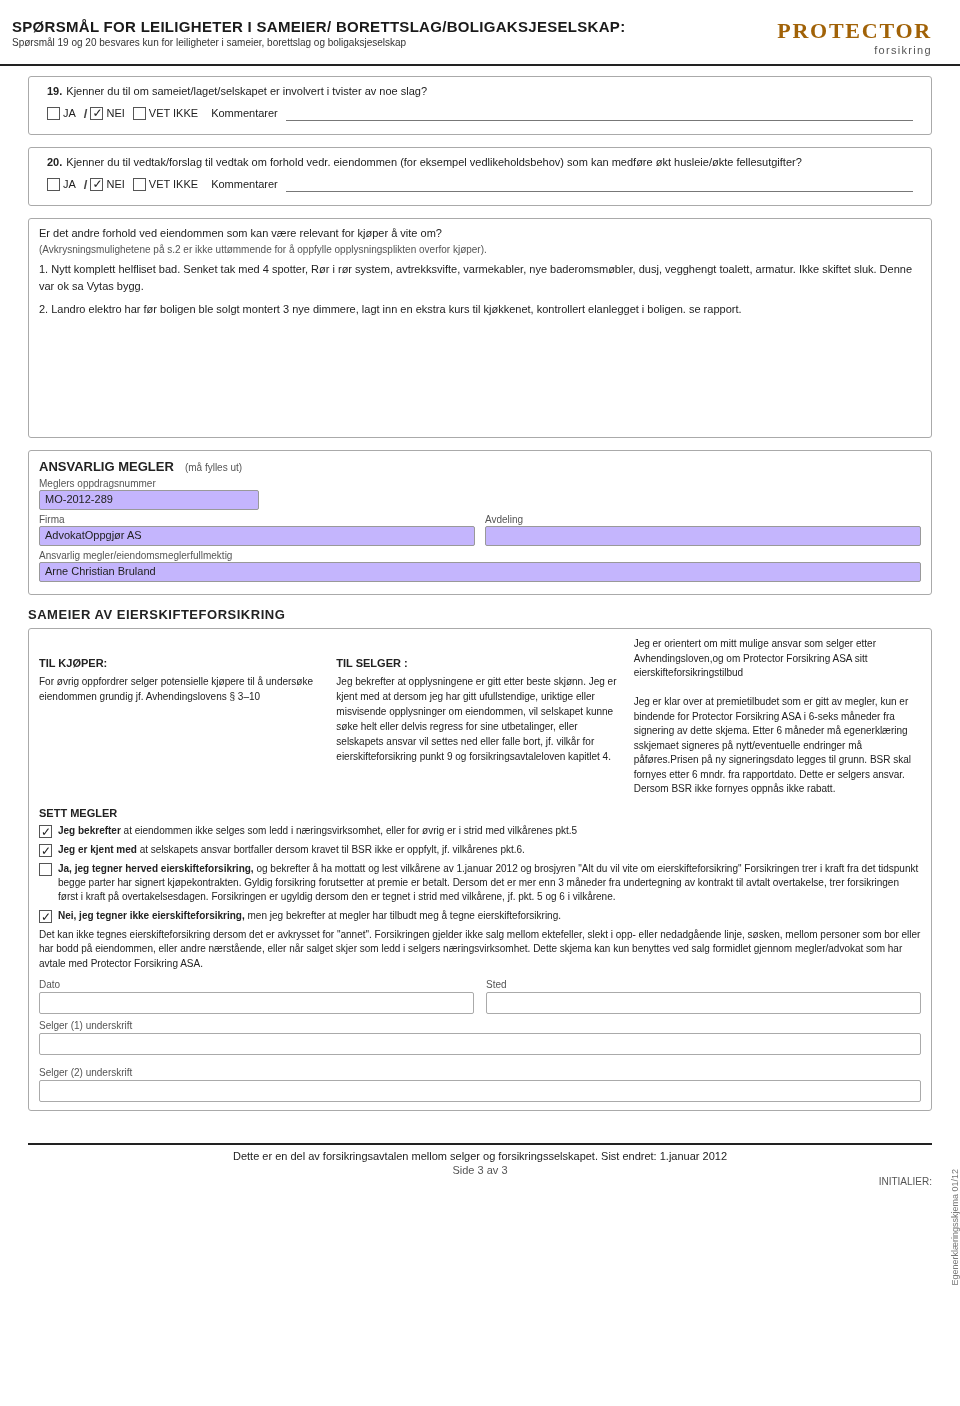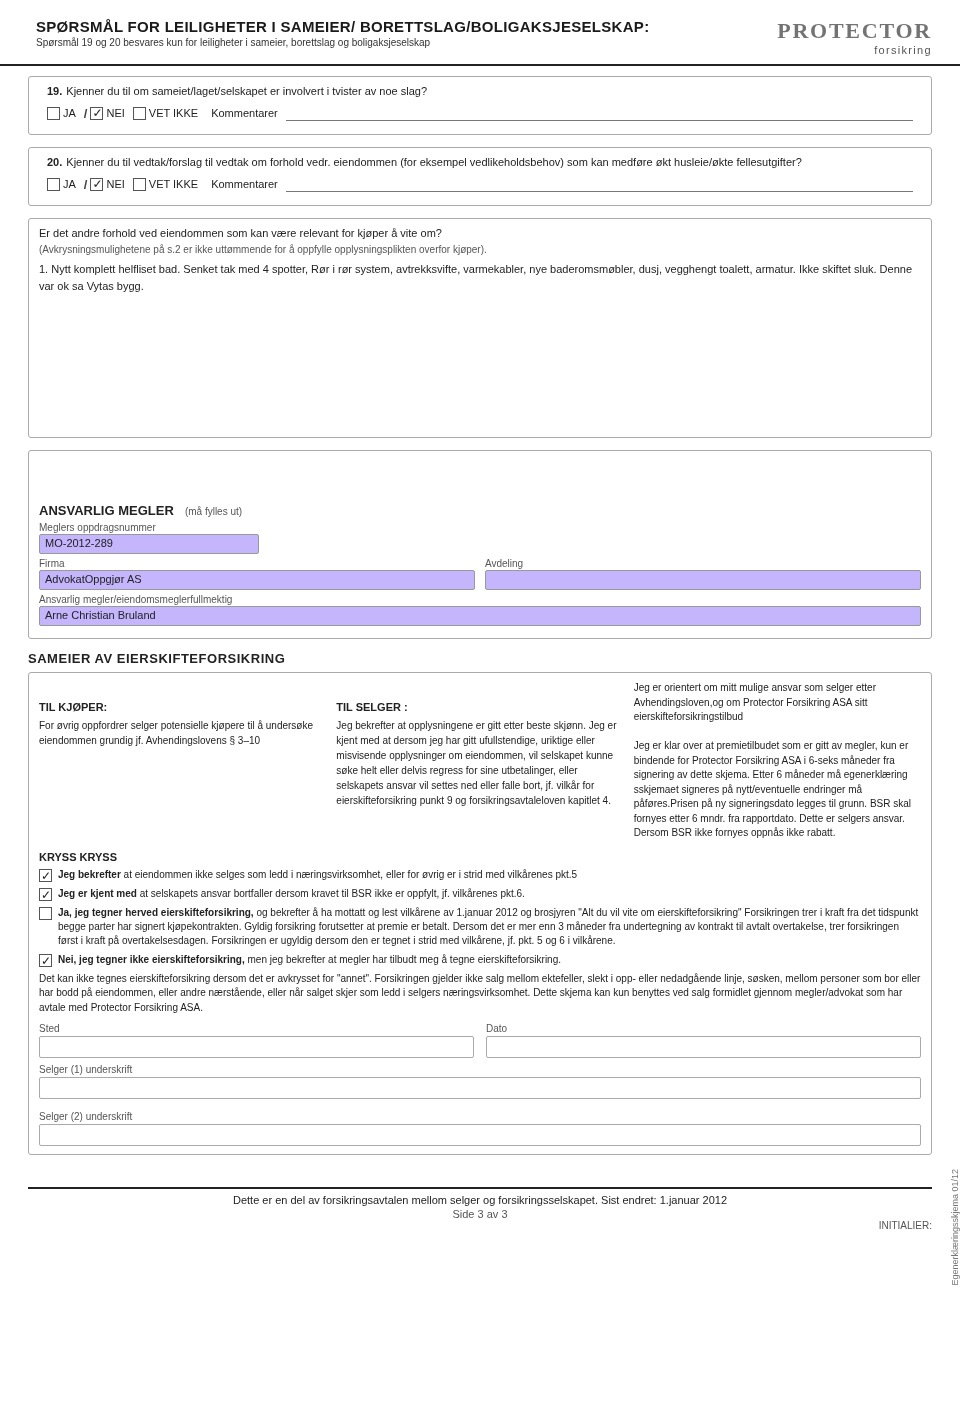--- a/index.html
+++ b/index.html
@@ -16,21 +16,21 @@
       min-height: 1406px;
       background: #fff;
       padding: 0;
       position: relative;
     }
     
     .header {
       display: flex;
       justify-content: space-between;
       align-items: flex-start;
-      padding: 18px 28px 8px 36px;
+      padding: 18px 28px 8px 12px;
       border-bottom: 2px solid #222;
       margin-bottom: 10px;
     }
     .header-title-block {}
     .header-main-title {
       font-size: 15px;
       font-weight: bold;
       color: #1a1a1a;
       letter-spacing: 0.02em;
     }
@@ -39,21 +39,21 @@
       color: #333;
       margin-top: 2px;
     }
     .logo-block {
       text-align: right;
     }
     .logo-protector {
       font-size: 22px;
       font-weight: bold;
       letter-spacing: 0.08em;
-      color: #737373;
+      color: #a16207;
       font-family: Georgia, serif;
     }
     .logo-forsikring {
       font-size: 11px;
       color: #555;
       letter-spacing: 0.12em;
       text-align: right;
     }
     
     .main-content {
@@ -369,25 +369,26 @@
         <span class="kommentar-label">Kommentarer</span>
         <input class="kommentar-field" type="text" value="" style="">
       </div>
     </div>
 
     <div class="free-text-box">
       <div class="free-text-header">Er det andre forhold ved eiendommen som kan være relevant for kjøper å vite om?</div>
       <div class="free-text-sub">(Avkrysningsmulighetene på s.2 er ikke uttømmende for å oppfylle opplysningsplikten overfor kjøper).</div>
       <div class="free-text-content">
         <div style="margin-bottom:6px;">1. Nytt komplett helfliset bad. Senket tak med 4 spotter, Rør i rør system, avtrekksvifte, varmekabler, nye baderomsmøbler, dusj, vegghengt toalett, armatur. Ikke skiftet sluk. Denne var ok sa Vytas bygg.</div>
+        <div>2. Landro elektro har før boligen ble solgt montert 3 nye dimmere, lagt inn en ekstra kurs til kjøkkenet, kontrollert elanlegget i boligen. se rapport.</div>
       </div>
     </div>
 
     <div class="megler-section">
-      <div style="margin-bottom:4px;margin-top:44px;">
+      <div style="margin-bottom:4px;">
         <span class="megler-title">ANSVARLIG MEGLER</span>
         <span style="font-size:10px;color:#555;margin-left:8px;">(må fylles ut)</span>
       </div>
       <div class="megler-field-label">Meglers oppdragsnummer</div>
       <div class="megler-field-row">
         <div class="megler-field-group" style="flex:0 0 220px;">
           <div class="megler-field-value">MO-2012-289</div>
         </div>
       </div>
       <div class="megler-field-row">
@@ -424,21 +425,21 @@
           </div>
 
           <div class="tegning-col">
             <div class="tegning-col-text" style="white-space:pre-line;font-size:10px;line-height:1.45;">Jeg er orientert om mitt mulige ansvar som selger etter Avhendingsloven,og om Protector Forsikring ASA sitt eierskifteforsikringstilbud
 
 Jeg er klar over at premietilbudet som er gitt av megler, kun er bindende for Protector Forsikring ASA i 6-seks måneder fra signering av dette skjema. Etter 6 måneder må egenerklæring sskjemaet signeres på nytt/eventuelle endringer må påføres.Prisen på ny signeringsdato legges til grunn. BSR skal fornyes etter 6 mndr. fra rapportdato. Dette er selgers ansvar. Dersom BSR ikke fornyes oppnås ikke rabatt.</div>
           </div>
         </div>
 
         <div class="sett-kryss-section">
-          <div class="sett-kryss-title">KRYSS KRYSS</div>
+          <div class="sett-kryss-title">SETT MEGLER</div>
 
           <div class="kryss-row">
             <span class="kryss-checkbox checked"></span>
             <span><strong>Jeg bekrefter</strong> at eiendommen ikke selges som ledd i næringsvirksomhet, eller for øvrig er i strid med vilkårenes pkt.5</span>
           </div>
 
           <div class="kryss-row">
             <span class="kryss-checkbox checked"></span>
             <span><strong>Jeg er kjent med</strong> at selskapets ansvar bortfaller dersom kravet til BSR ikke er oppfylt, jf. vilkårenes pkt.6.</span>
           </div>
@@ -451,25 +452,25 @@
           <div class="kryss-row">
             <span class="kryss-checkbox checked"></span>
             <span><strong>Nei, jeg tegner ikke eierskifteforsikring,</strong> men jeg bekrefter at megler har tilbudt meg å tegne eierskifteforsikring.</span>
           </div>
 
           <div style="font-size:10px;line-height:1.45;margin-top:5px;">Det kan ikke tegnes eierskifteforsikring dersom det er avkrysset for "annet". Forsikringen gjelder ikke salg mellom ektefeller, slekt i opp- eller nedadgående linje, søsken, mellom personer som bor eller har bodd på eiendommen, eller andre nærstående, eller når salget skjer som ledd i selgers næringsvirksomhet. Dette skjema kan kun benyttes ved salg formidlet gjennom megler/advokat som har avtale med Protector Forsikring ASA.</div>
         </div>
 
         <div class="bottom-fields">
           <div class="bottom-field-group">
+            <div class="bottom-field-label">Dato</div>
+            <div class="bottom-field-box">&nbsp;</div>
+          </div>
+          <div class="bottom-field-group">
             <div class="bottom-field-label">Sted</div>
-            <div class="bottom-field-box">&nbsp;</div>
-          </div>
-          <div class="bottom-field-group">
-            <div class="bottom-field-label">Dato</div>
             <div class="bottom-field-box">&nbsp;</div>
           </div>
         </div>
         <div class="bottom-fields" style="margin-top:6px;flex-direction:column;">
           <div class="bottom-field-group">
             <div class="bottom-field-label">Selger (1) underskrift</div>
             <div class="bottom-field-box">&nbsp;</div>
           </div>
           <div class="bottom-field-group">
             <div class="bottom-field-label">Selger (2) underskrift</div>

